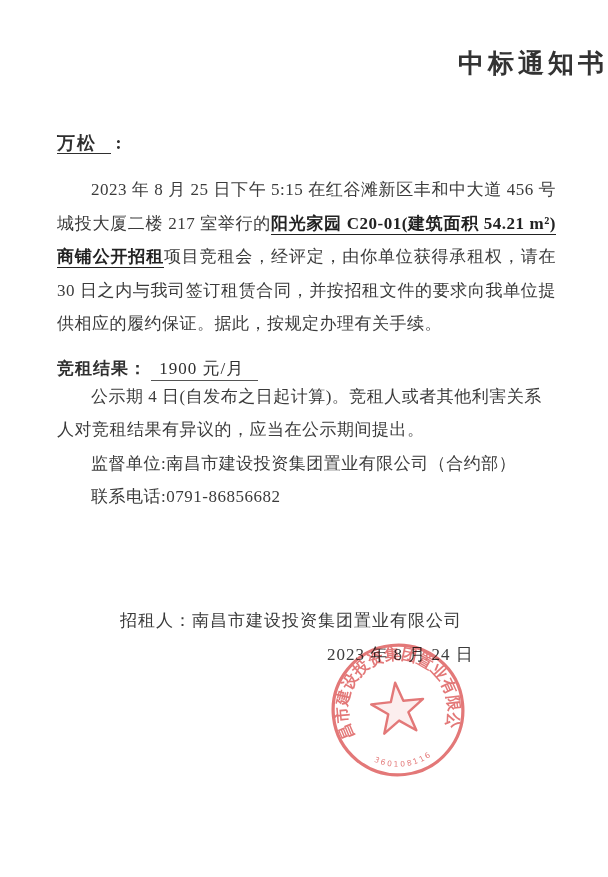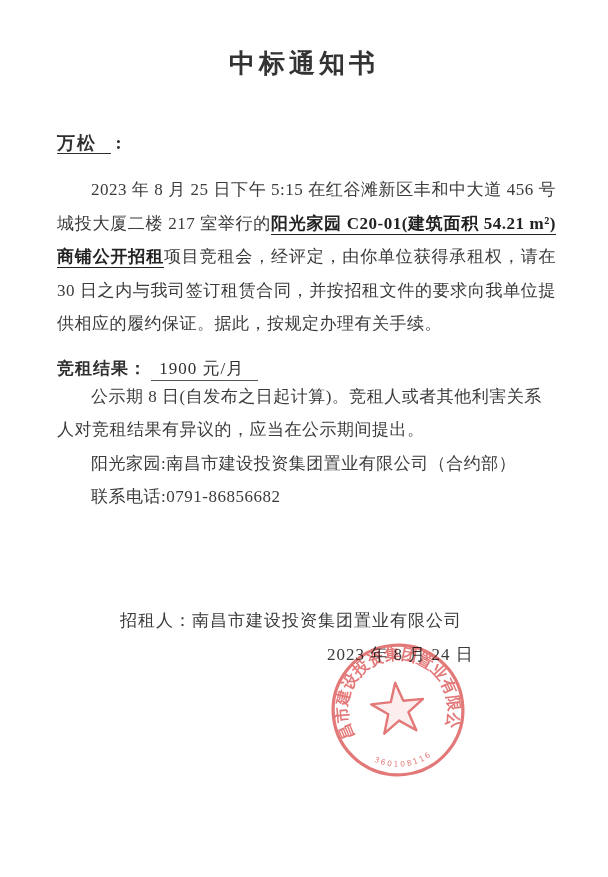--- a/index.html
+++ b/index.html
@@ -7,21 +7,21 @@
   .page {
     position:relative;
     width:608px; height:877px;
     background:#ffffff;
     font-family:"Liberation Serif","DejaVu Serif",serif;
     color:#3b3b3b;
     overflow:hidden;
   }
   .title {
     padding-top:46px;
-    text-align:center;
+    text-align:right;
     font-size:26px;
     font-weight:bold;
     letter-spacing:4px;
     color:#333;
   }
   .salutation {
     margin:50px 52px 0 57px;
     font-size:18px;
     font-weight:bold;
     color:#2f2f2f;
@@ -100,23 +100,23 @@
 
   <div class="para">
     <span>2023 年 8 月 25 日下午 5:15 在红谷滩新区丰和中大道 456 号城投大厦二楼 217 室举行的</span><span class="hl">阳光家园 C20-01(建筑面积 54.21 m²)商铺公开招租</span><span>项目竞租会，经评定，由你单位获得承租权，请在 30 日之内与我司签订租赁合同，并按招租文件的要求向我单位提供相应的履约保证。据此，按规定办理有关手续。</span>
   </div>
 
   <div class="result-line">
     <span class="label">竞租结果：</span>
     <span class="value">1900 元/月</span>
   </div>
 
-  <div class="plain-line notice">公示期 8 日(自发布之日起计算)。竞租人或者其他利害关系人对竞租结果有异议的，应当在公示期间提出。</div>
+  <div class="plain-line notice">公示期 4 日(自发布之日起计算)。竞租人或者其他利害关系人对竞租结果有异议的，应当在公示期间提出。</div>
 
-  <div class="plain-line">阳光家园:南昌市建设投资集团置业有限公司（合约部）</div>
+  <div class="plain-line">监督单位:南昌市建设投资集团置业有限公司（合约部）</div>
 
   <div class="plain-line">联系电话:0791-86856682</div>
 
   <div class="signature">
     <div class="sig-lessor">招租人：南昌市建设投资集团置业有限公司</div>
     <div class="sig-date">2023 年 8 月 24 日</div>
   </div>
 
   <div class="seal">
     <svg width="152" height="152" viewBox="0 0 150 150">

